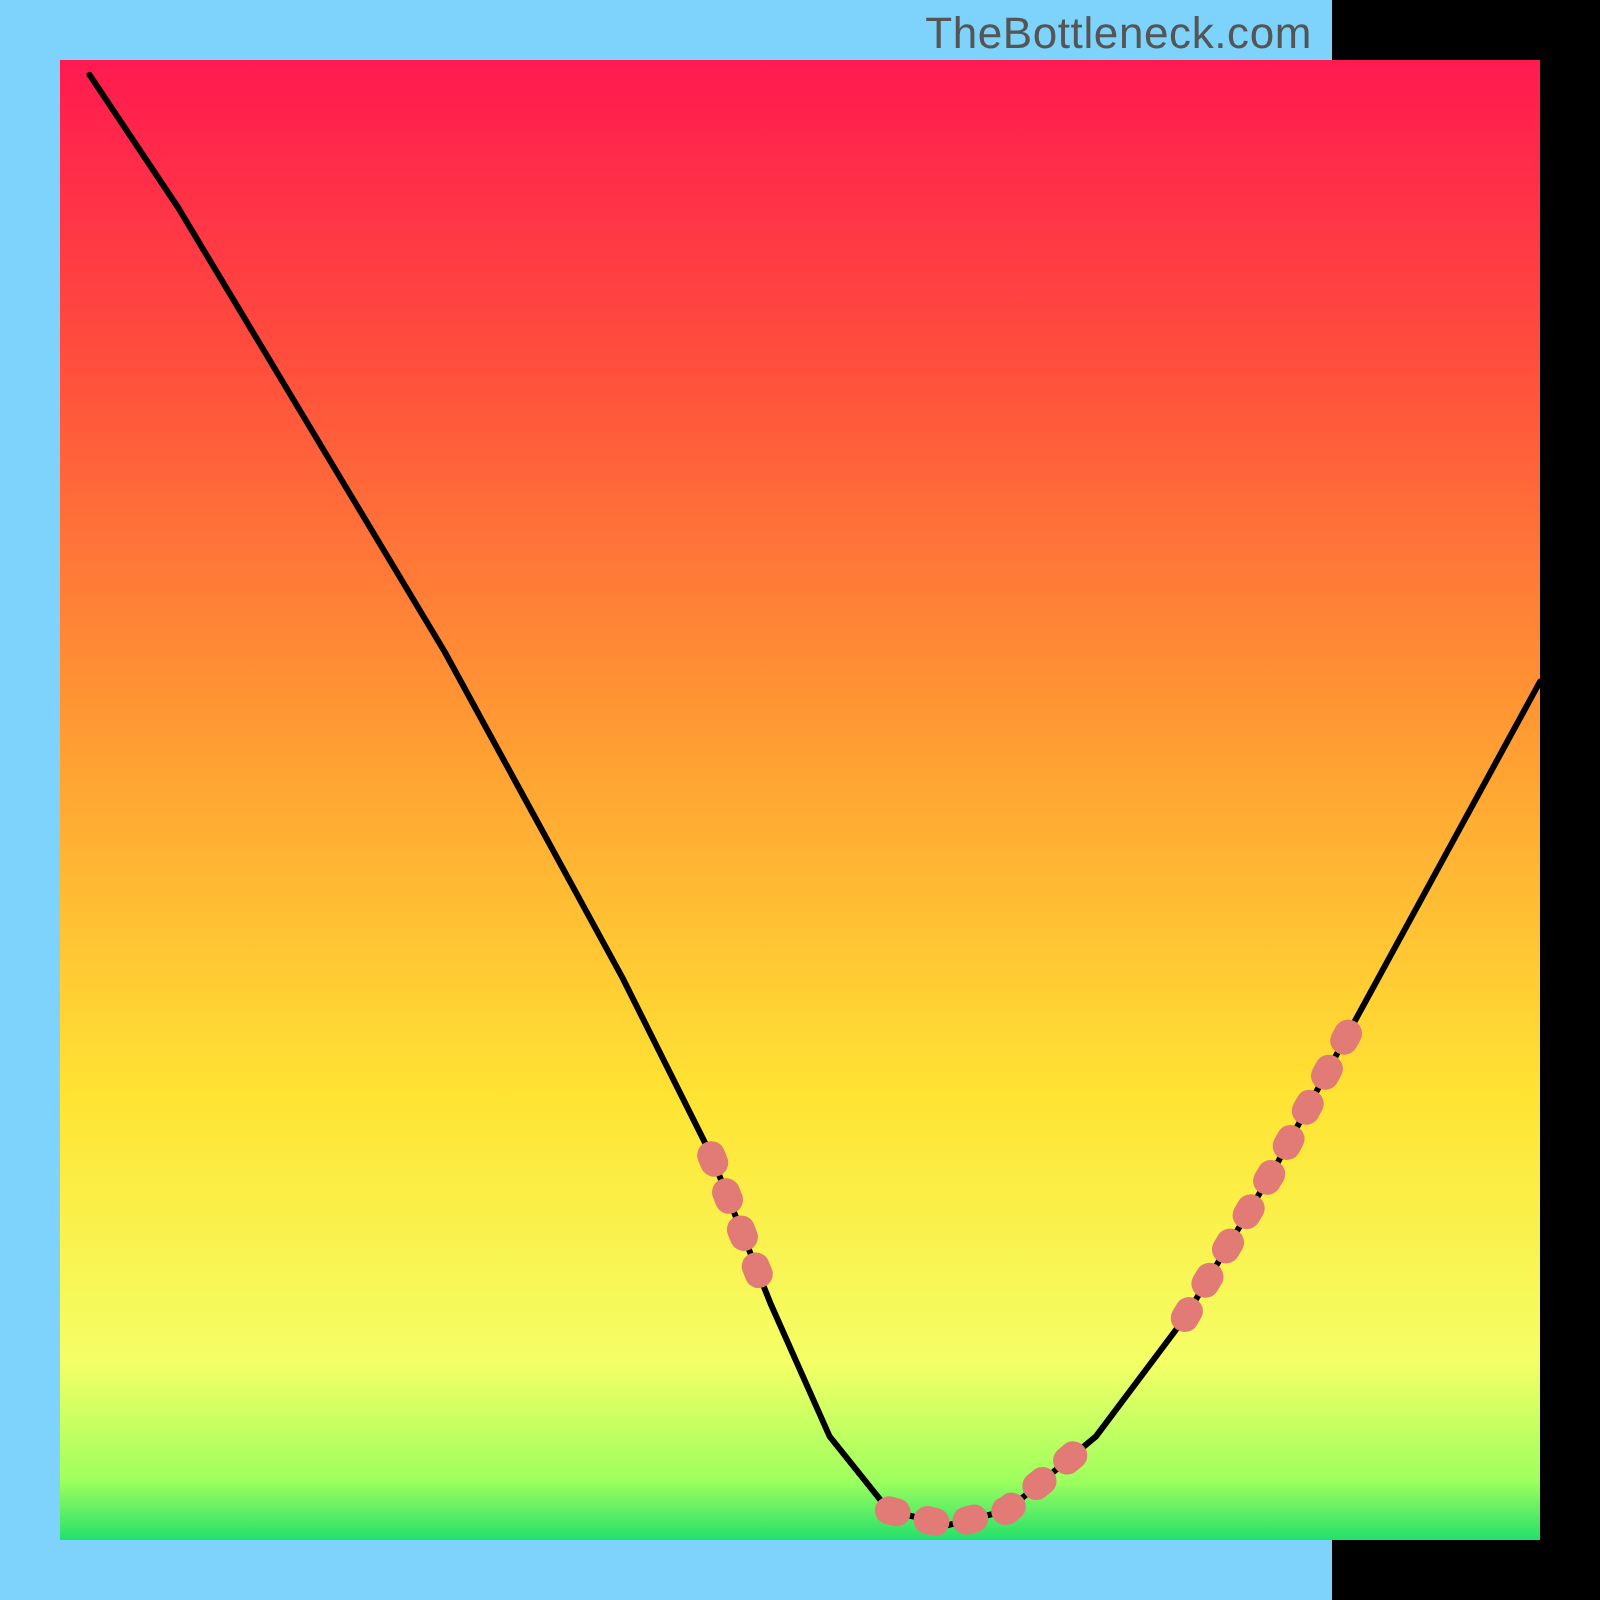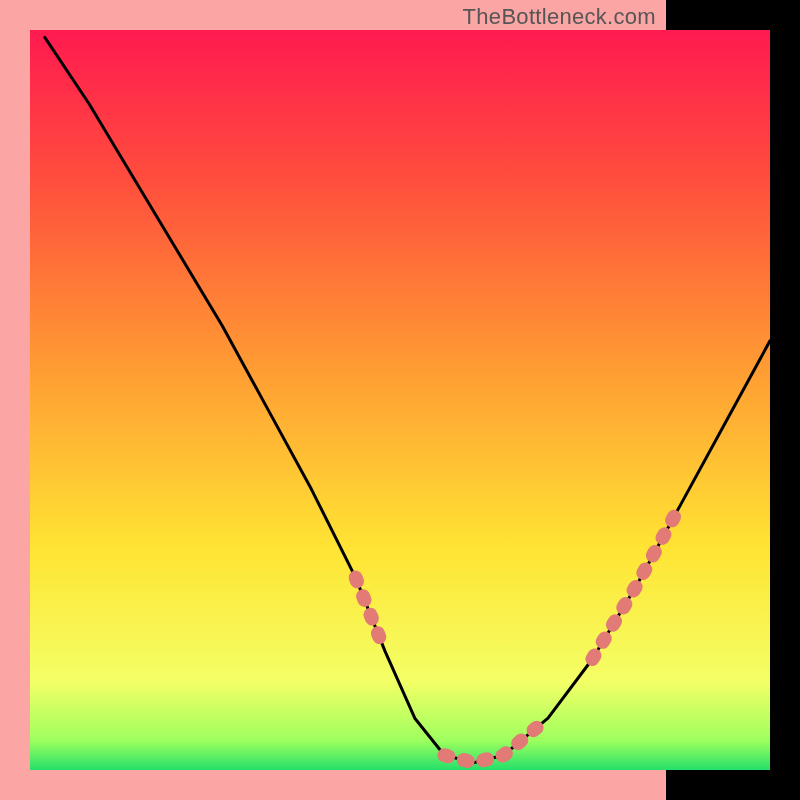--- a/index.html
+++ b/index.html
@@ -8,21 +8,21 @@
     width: 800px;
     height: 800px;
     background: #000;
     font-family: Arial, Helvetica, sans-serif;
     overflow: hidden;
   }
   .frame {
     position: relative;
     width: 666px;
     height: 800px;
-    background: #fca5a5;
+    background: #7dd3fc;
   }
   .plot {
     position: absolute;
     left: 30px;
     top: 30px;
     width: 740px;
     height: 740px;
   }
   .watermark {
     position: absolute;

